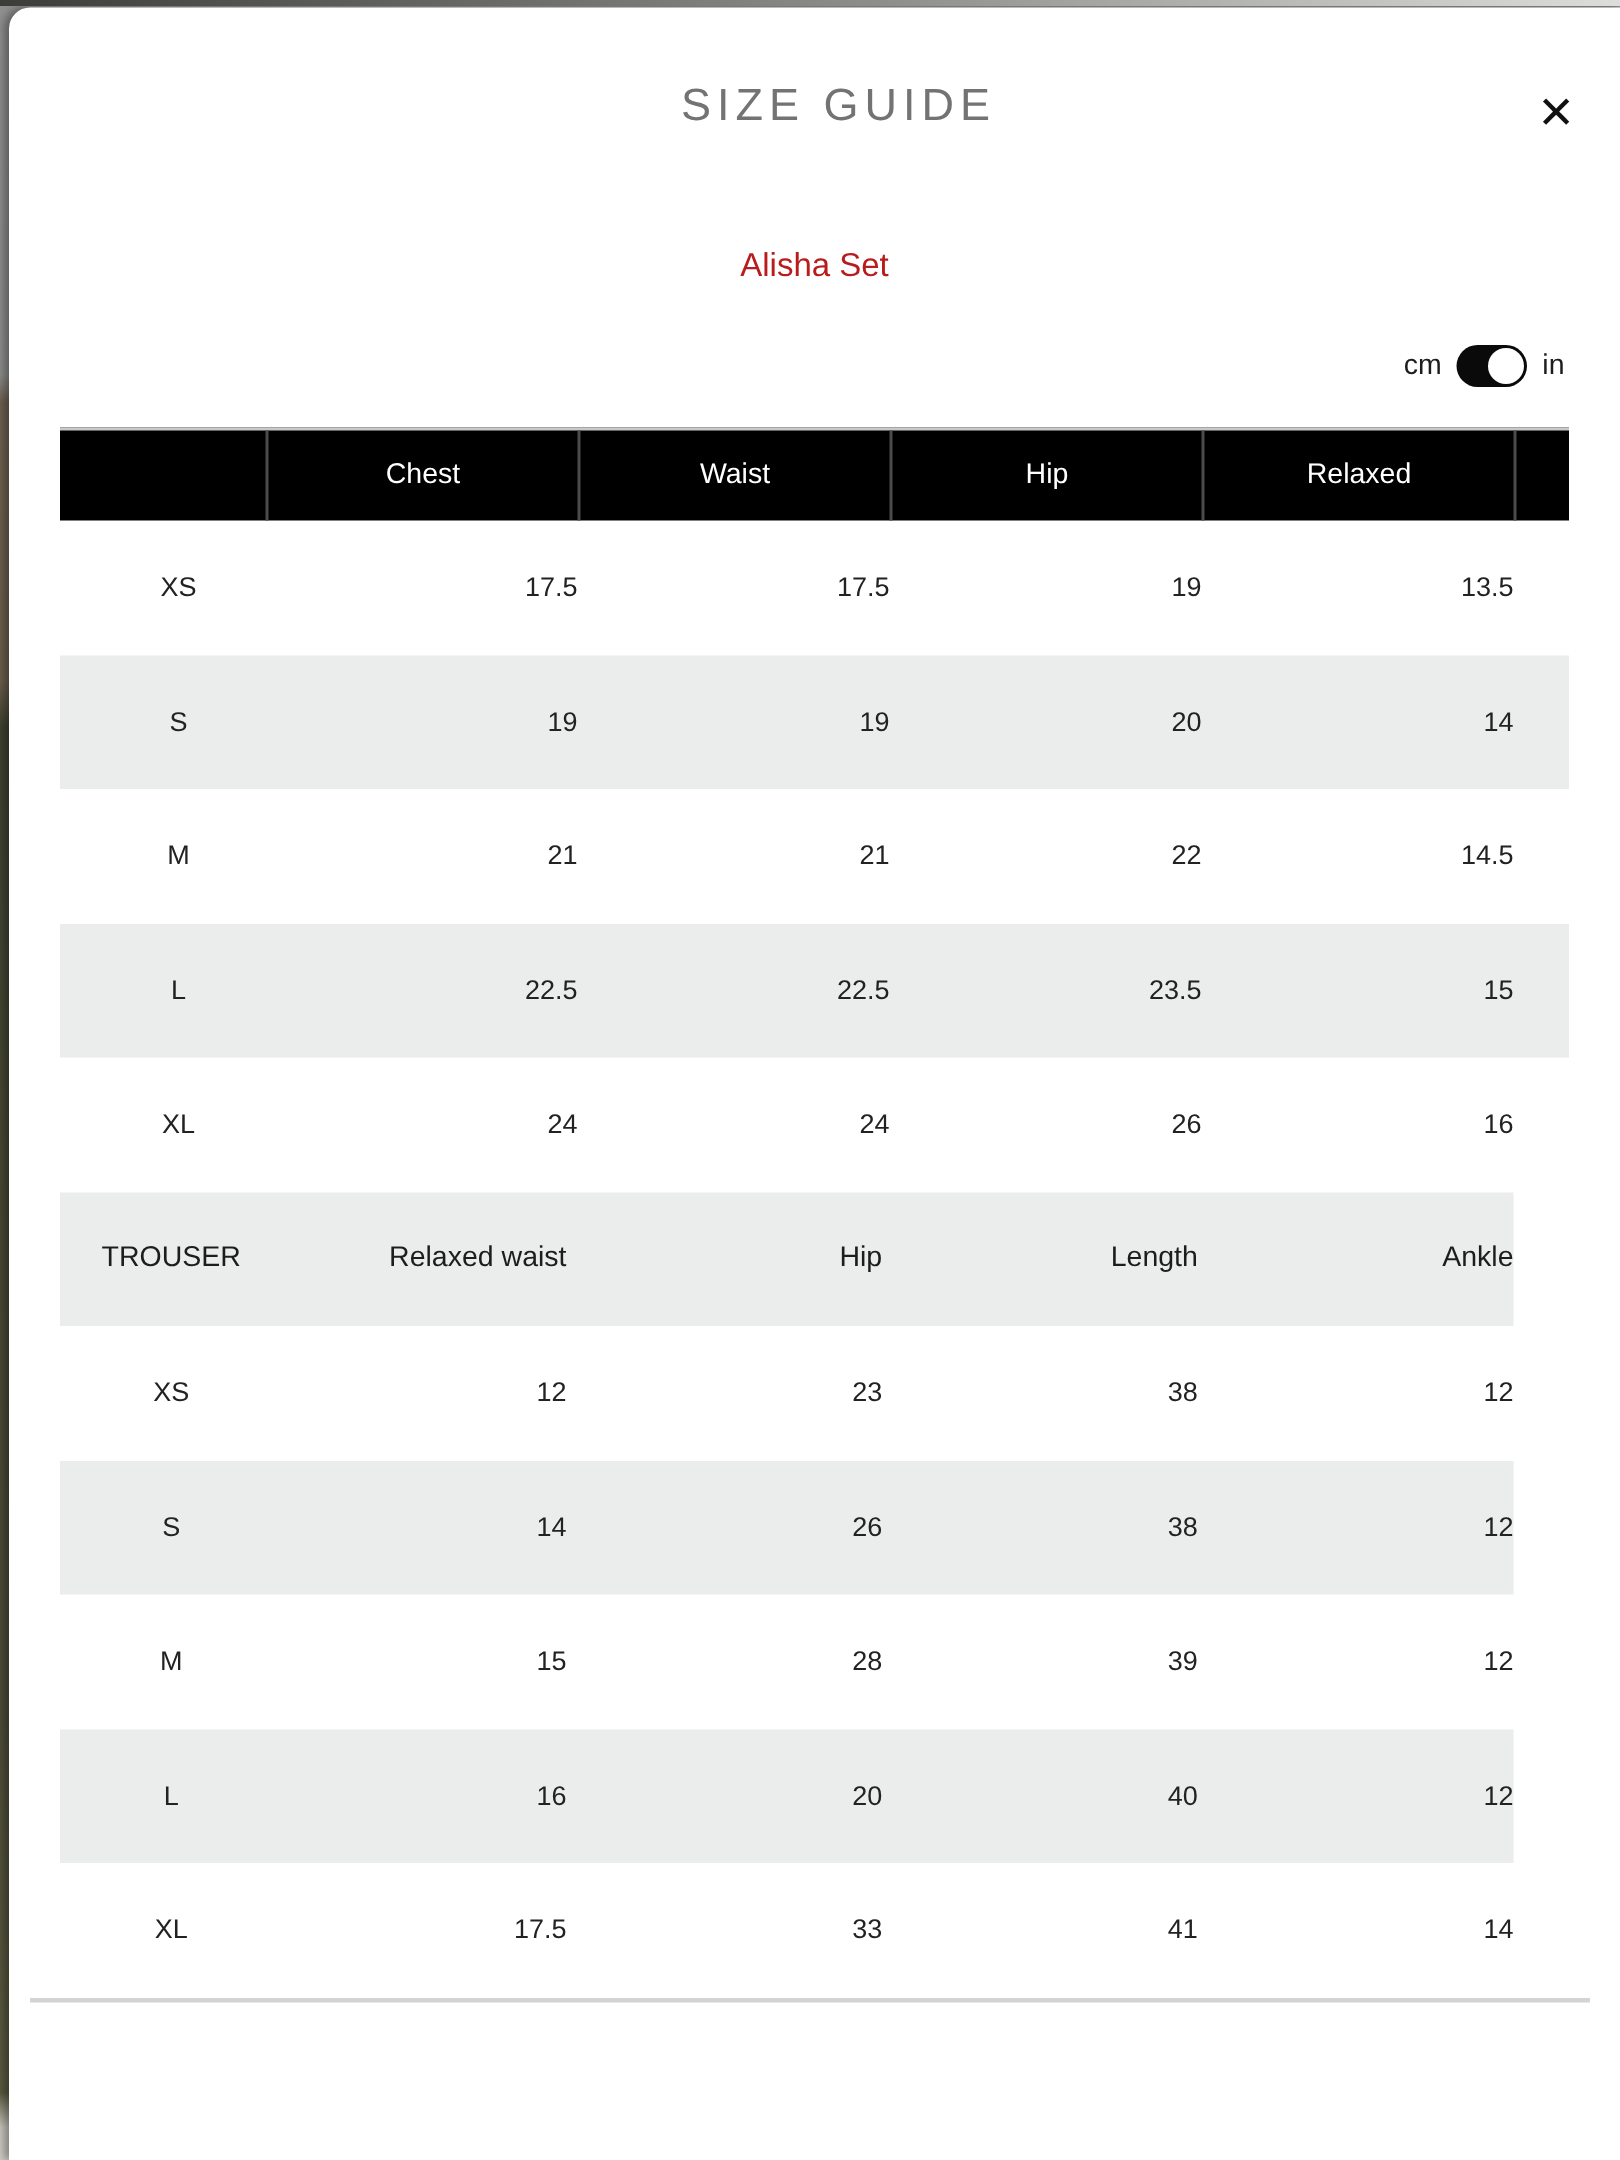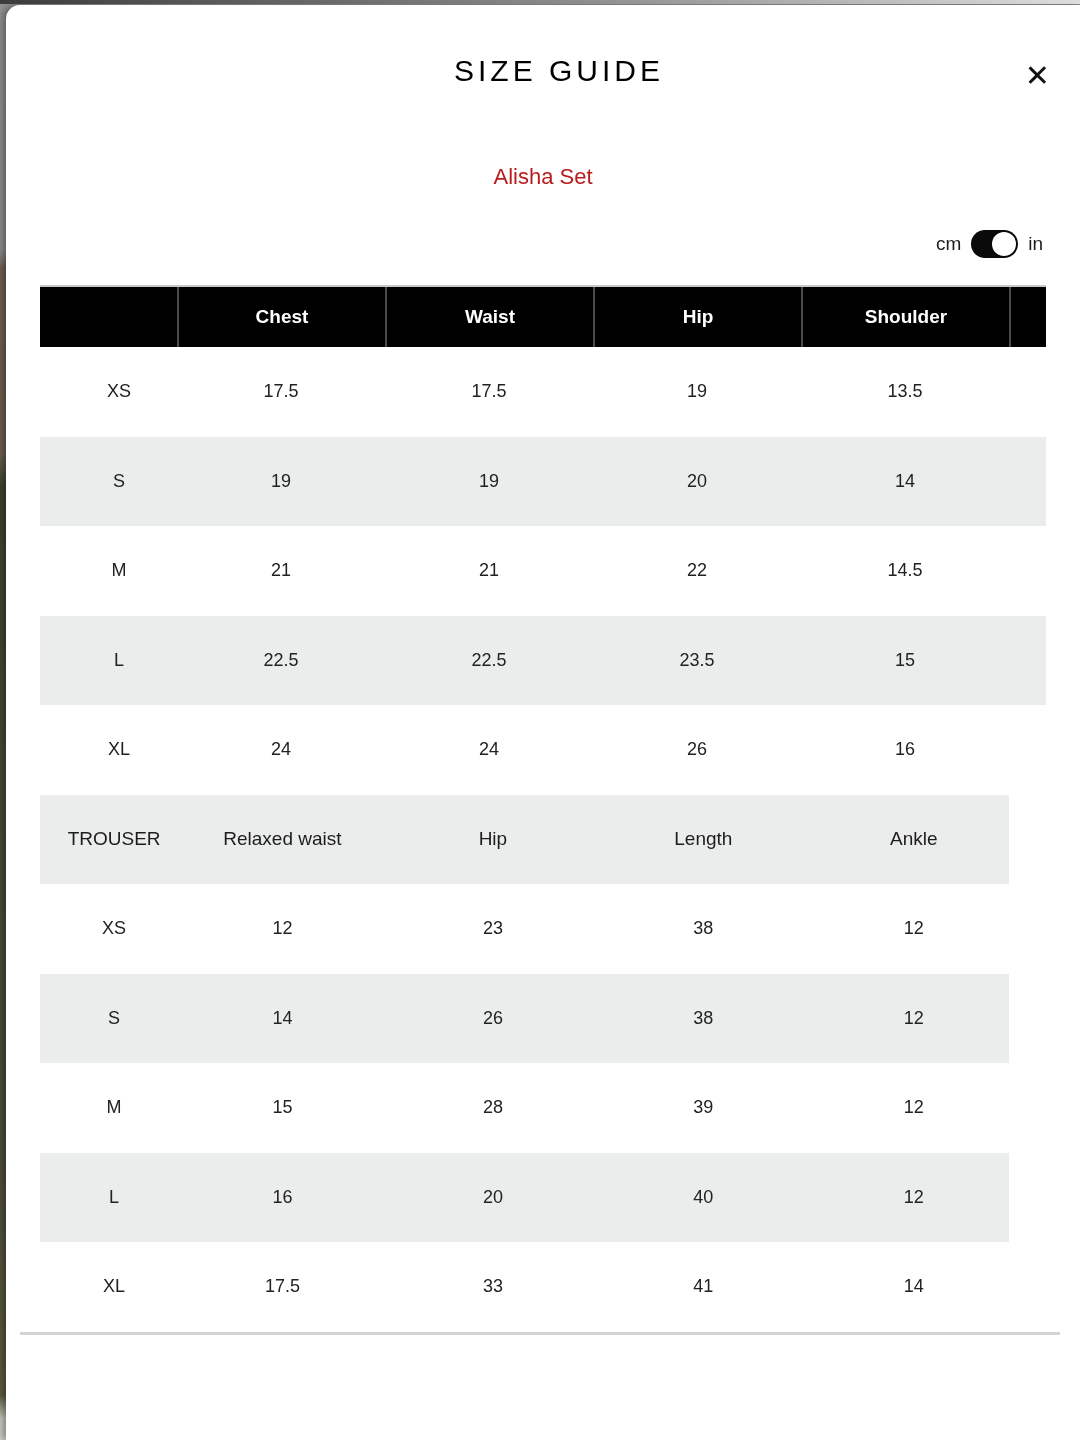--- a/index.html
+++ b/index.html
@@ -20,21 +20,21 @@
     position:absolute;left:0;top:0;width:1080px;height:4px;z-index:3;
     background:linear-gradient(90deg,#3c3c3a 0%,#8f8f8d 55%,#dddddb 100%);
   }
   .modal{
     position:absolute;left:6px;top:5px;width:1074px;height:1435px;
     background:#fff;border-top-left-radius:14px;overflow:hidden;
     box-shadow:-3px 0 6px rgba(0,0,0,0.35);
   }
   .modal-title{
     margin-top:48px;text-align:center;font-size:30px;font-weight:500;
-    letter-spacing:4px;color:#000000;line-height:35px;margin-left:32px;
+    letter-spacing:4px;color:#737373;line-height:35px;margin-left:32px;
   }
   .close-btn{
     position:absolute;top:52px;right:26px;border:none;background:none;
     font-size:30px;line-height:1;color:#111;padding:4px;cursor:pointer;
   }
   .product-name{
     margin-top:76px;text-align:center;font-size:22px;font-weight:500;
     color:#b91c1c;line-height:26px;
   }
   .unit-row{
@@ -53,29 +53,29 @@
   .table-wrap{margin:27px 0 0 34px;}
   .trow{display:flex;align-items:center;box-sizing:border-box;}
   .g-header{
     width:1006px;height:62px;background:#000;color:#fff;
     border-top:2px solid #c9c9c9;
   }
   .g-header .hc{
     font-size:19px;font-weight:500;height:100%;display:flex;
     align-items:center;justify-content:center;box-sizing:border-box;
   }
-  .g-header .hc + .hc{border-left:2px solid #4b4b4b;font-weight:bold;}
+  .g-header .hc + .hc{border-left:2px solid #4b4b4b;}
   .c0{width:137px;}
   .cv{width:208px;}
   .csp{width:37px;}
   .grow{width:1006px;height:89.5px;font-size:18px;color:#222;}
   .grow.trouser{width:969px;gap:20px;}
   .grow.alt{background:#ebecec;}
   .size-cell{width:137px;padding-left:21px;box-sizing:border-box;text-align:center;}
-  .val-cell{width:208px;text-align:center;}
+  .val-cell{width:208px;text-align:right;}
   .t-header{background:#ebecec;font-size:19px;color:#1d1d1d;}
   .bottom-rule{
     border:none;margin:0 0 0 14px;width:1040px;height:3px;background:#d3d3d3;
   }
 </style>
 </head>
 <body>
 
 <div class="backdrop"></div>
 <div class="topbar"></div>
@@ -98,21 +98,21 @@
     <span class="unit-label">in</span>
   </div>
 
   <div class="table-wrap">
 
     <div class="trow g-header">
       <div class="hc c0"></div>
       <div class="hc cv">Chest</div>
       <div class="hc cv">Waist</div>
       <div class="hc cv">Hip</div>
-      <div class="hc cv">Shoulder</div>
+      <div class="hc cv">Relaxed</div>
       <div class="hc csp"></div>
     </div>
 
     <div class="trow grow">
       <div class="size-cell">XS</div>
       <div class="val-cell">17.5</div>
       <div class="val-cell">17.5</div>
       <div class="val-cell">19</div>
       <div class="val-cell">13.5</div>
     </div>

